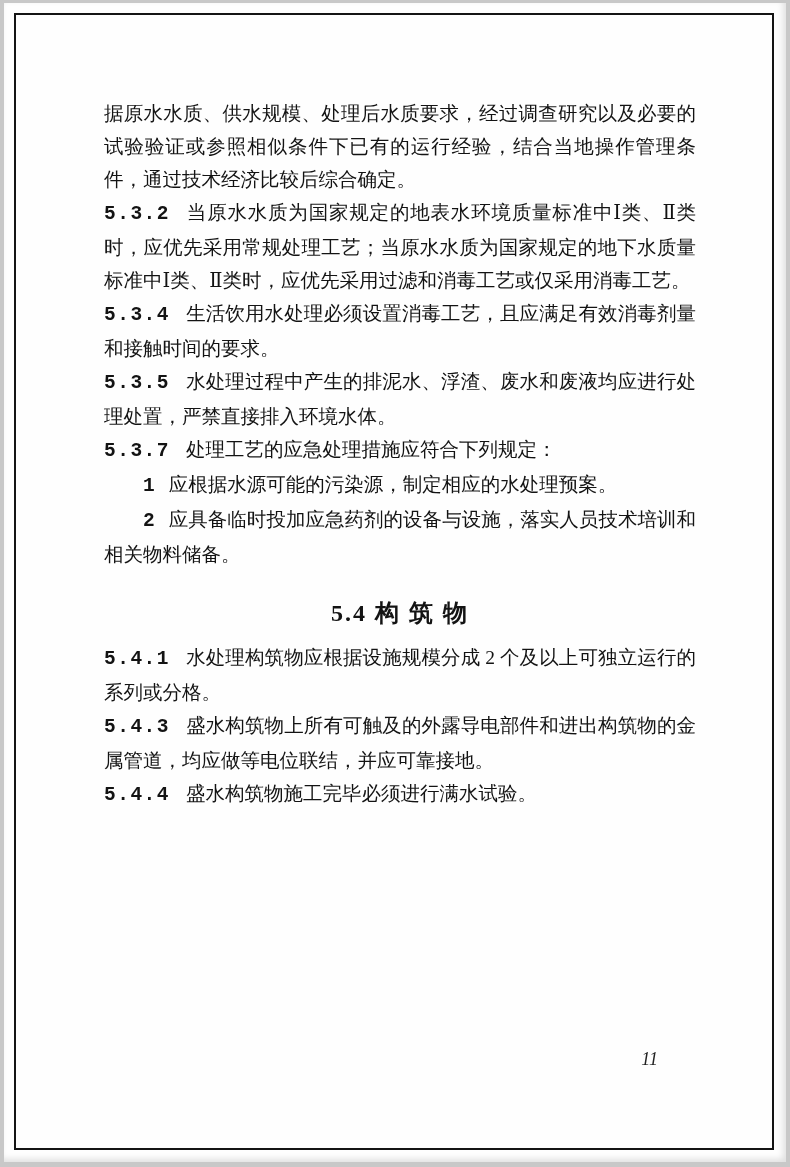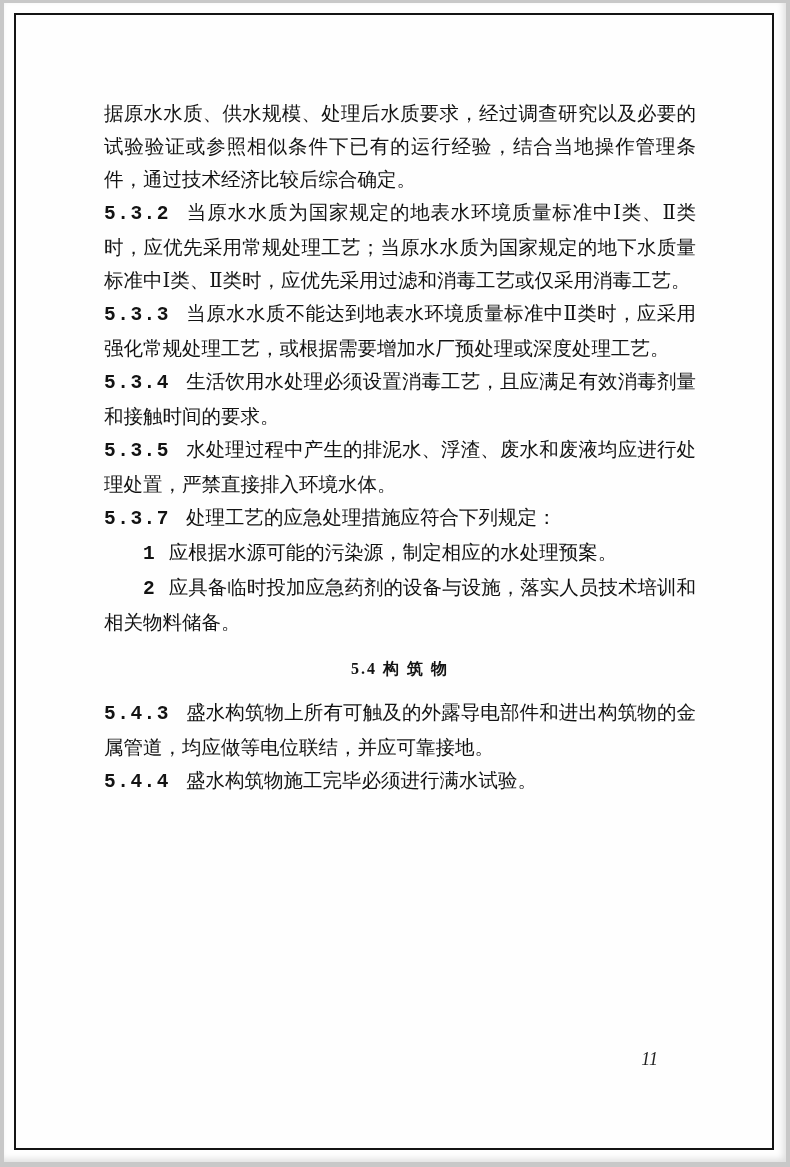--- a/index.html
+++ b/index.html
@@ -37,23 +37,23 @@
     font-weight: bold;
     letter-spacing: 1.5px;
     padding-right: 16px;
     font-family: Liberation Mono, monospace;
   }
   .sub { text-indent: 2em; }
   .sub .cnum { letter-spacing: 0; padding-right: 14px; }
   .heading {
     text-align: center;
     font-weight: bold;
-    font-size: 16px;
+    font-size: 24px;
     letter-spacing: 2px;
-    margin: 13px 0 11px 0;
+    margin: 26px 0 11px 0;
     text-indent: 0;
   }
   .page-num {
     position: absolute;
     right: 128px;
     bottom: 92px;
     font-style: italic;
     font-size: 18px;
     color: #222;
   }
@@ -63,35 +63,35 @@
 
 <div class="sheet">
   <div class="frame"></div>
 
   <main class="content">
 
     <p class="para"><span>据原水水质、供水规模、处理后水质要求，经过调查研究以及必要的试验验证或参照相似条件下已有的运行经验，结合当地操作管理条件，通过技术经济比较后综合确定。</span></p>
 
     <p class="para"><span class="cnum">5.3.2</span><span>当原水水质为国家规定的地表水环境质量标准中Ⅰ类、Ⅱ类时，应优先采用常规处理工艺；当原水水质为国家规定的地下水质量标准中Ⅰ类、Ⅱ类时，应优先采用过滤和消毒工艺或仅采用消毒工艺。</span></p>
 
-    <p class="para"><span class="cnum">5.3.3</span><span>当原水水质不能达到地表水环境质量标准中Ⅱ类时，应采用强化常规处理工艺，或根据需要增加水厂预处理或深度处理工艺。</span></p>
 
     <p class="para"><span class="cnum">5.3.4</span><span>生活饮用水处理必须设置消毒工艺，且应满足有效消毒剂量和接触时间的要求。</span></p>
 
     <p class="para"><span class="cnum">5.3.5</span><span>水处理过程中产生的排泥水、浮渣、废水和废液均应进行处理处置，严禁直接排入环境水体。</span></p>
 
 
     <p class="para"><span class="cnum">5.3.7</span><span>处理工艺的应急处理措施应符合下列规定：</span></p>
 
     <p class="para sub"><span class="cnum">1</span><span>应根据水源可能的污染源，制定相应的水处理预案。</span></p>
 
     <p class="para sub"><span class="cnum">2</span><span>应具备临时投加应急药剂的设备与设施，落实人员技术培训和相关物料储备。</span></p>
 
     <h2 class="heading">5.4 构 筑 物</h2>
 
+    <p class="para"><span class="cnum">5.4.1</span><span>水处理构筑物应根据设施规模分成 2 个及以上可独立运行的系列或分格。</span></p>
 
 
     <p class="para"><span class="cnum">5.4.3</span><span>盛水构筑物上所有可触及的外露导电部件和进出构筑物的金属管道，均应做等电位联结，并应可靠接地。</span></p>
 
     <p class="para"><span class="cnum">5.4.4</span><span>盛水构筑物施工完毕必须进行满水试验。</span></p>
 
   </main>
 
   <div class="page-num">11</div>
 </div>

